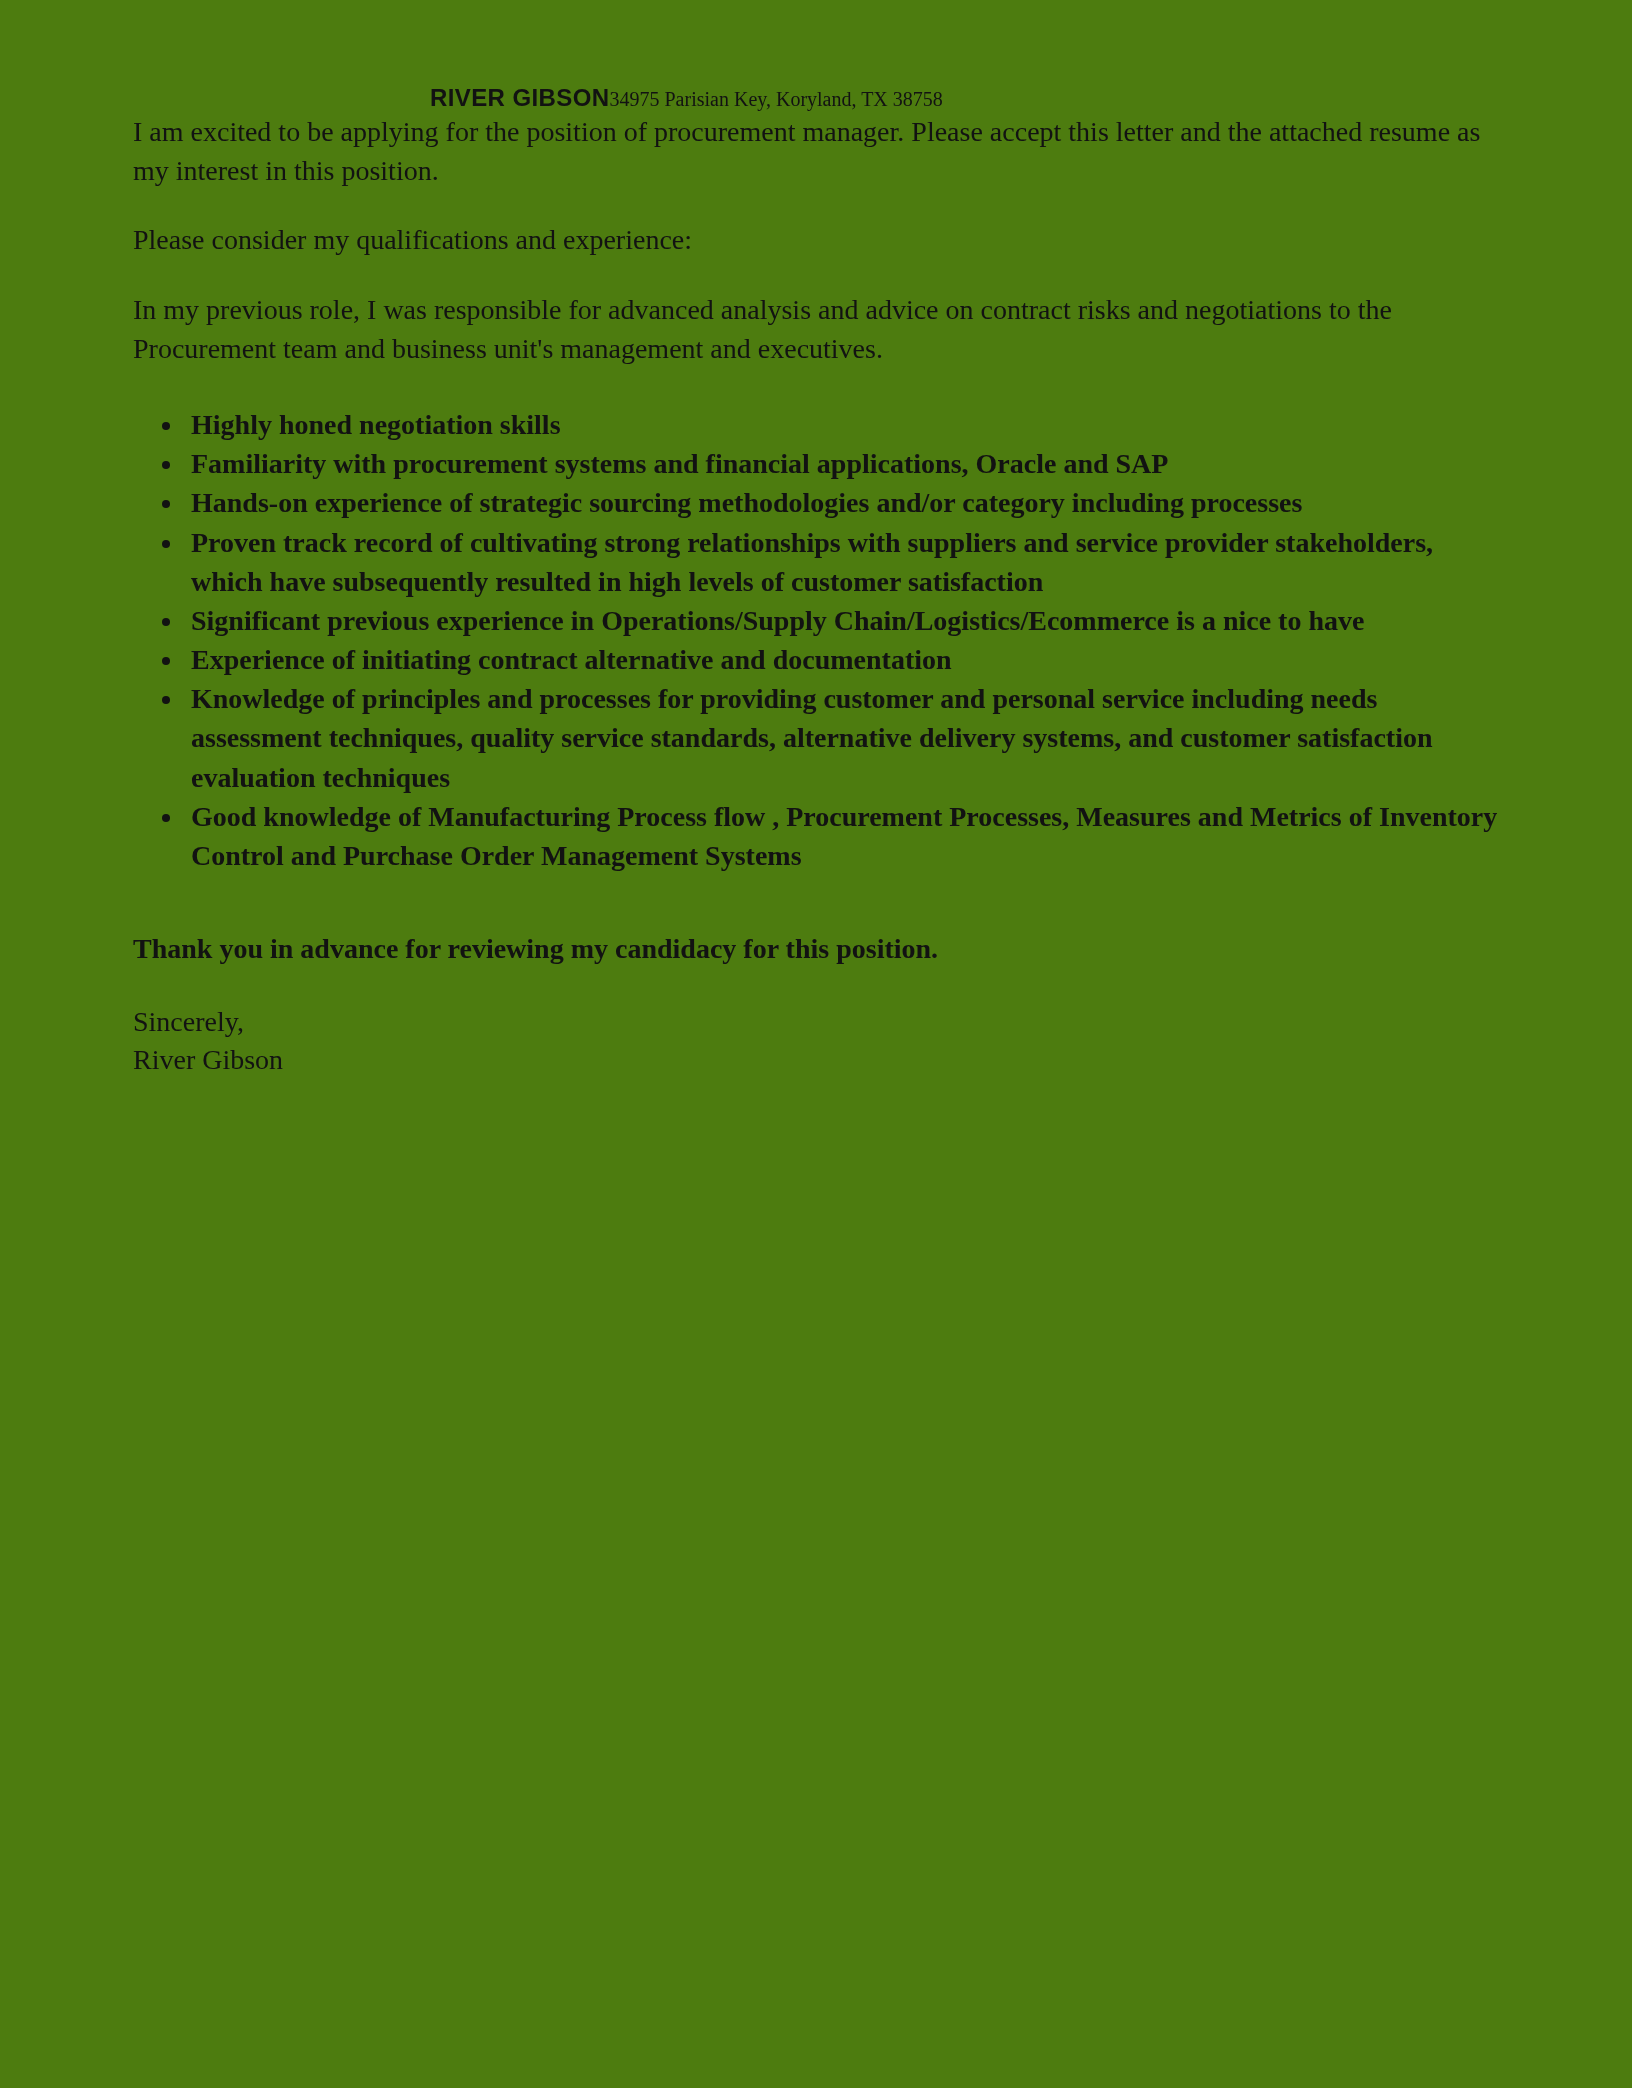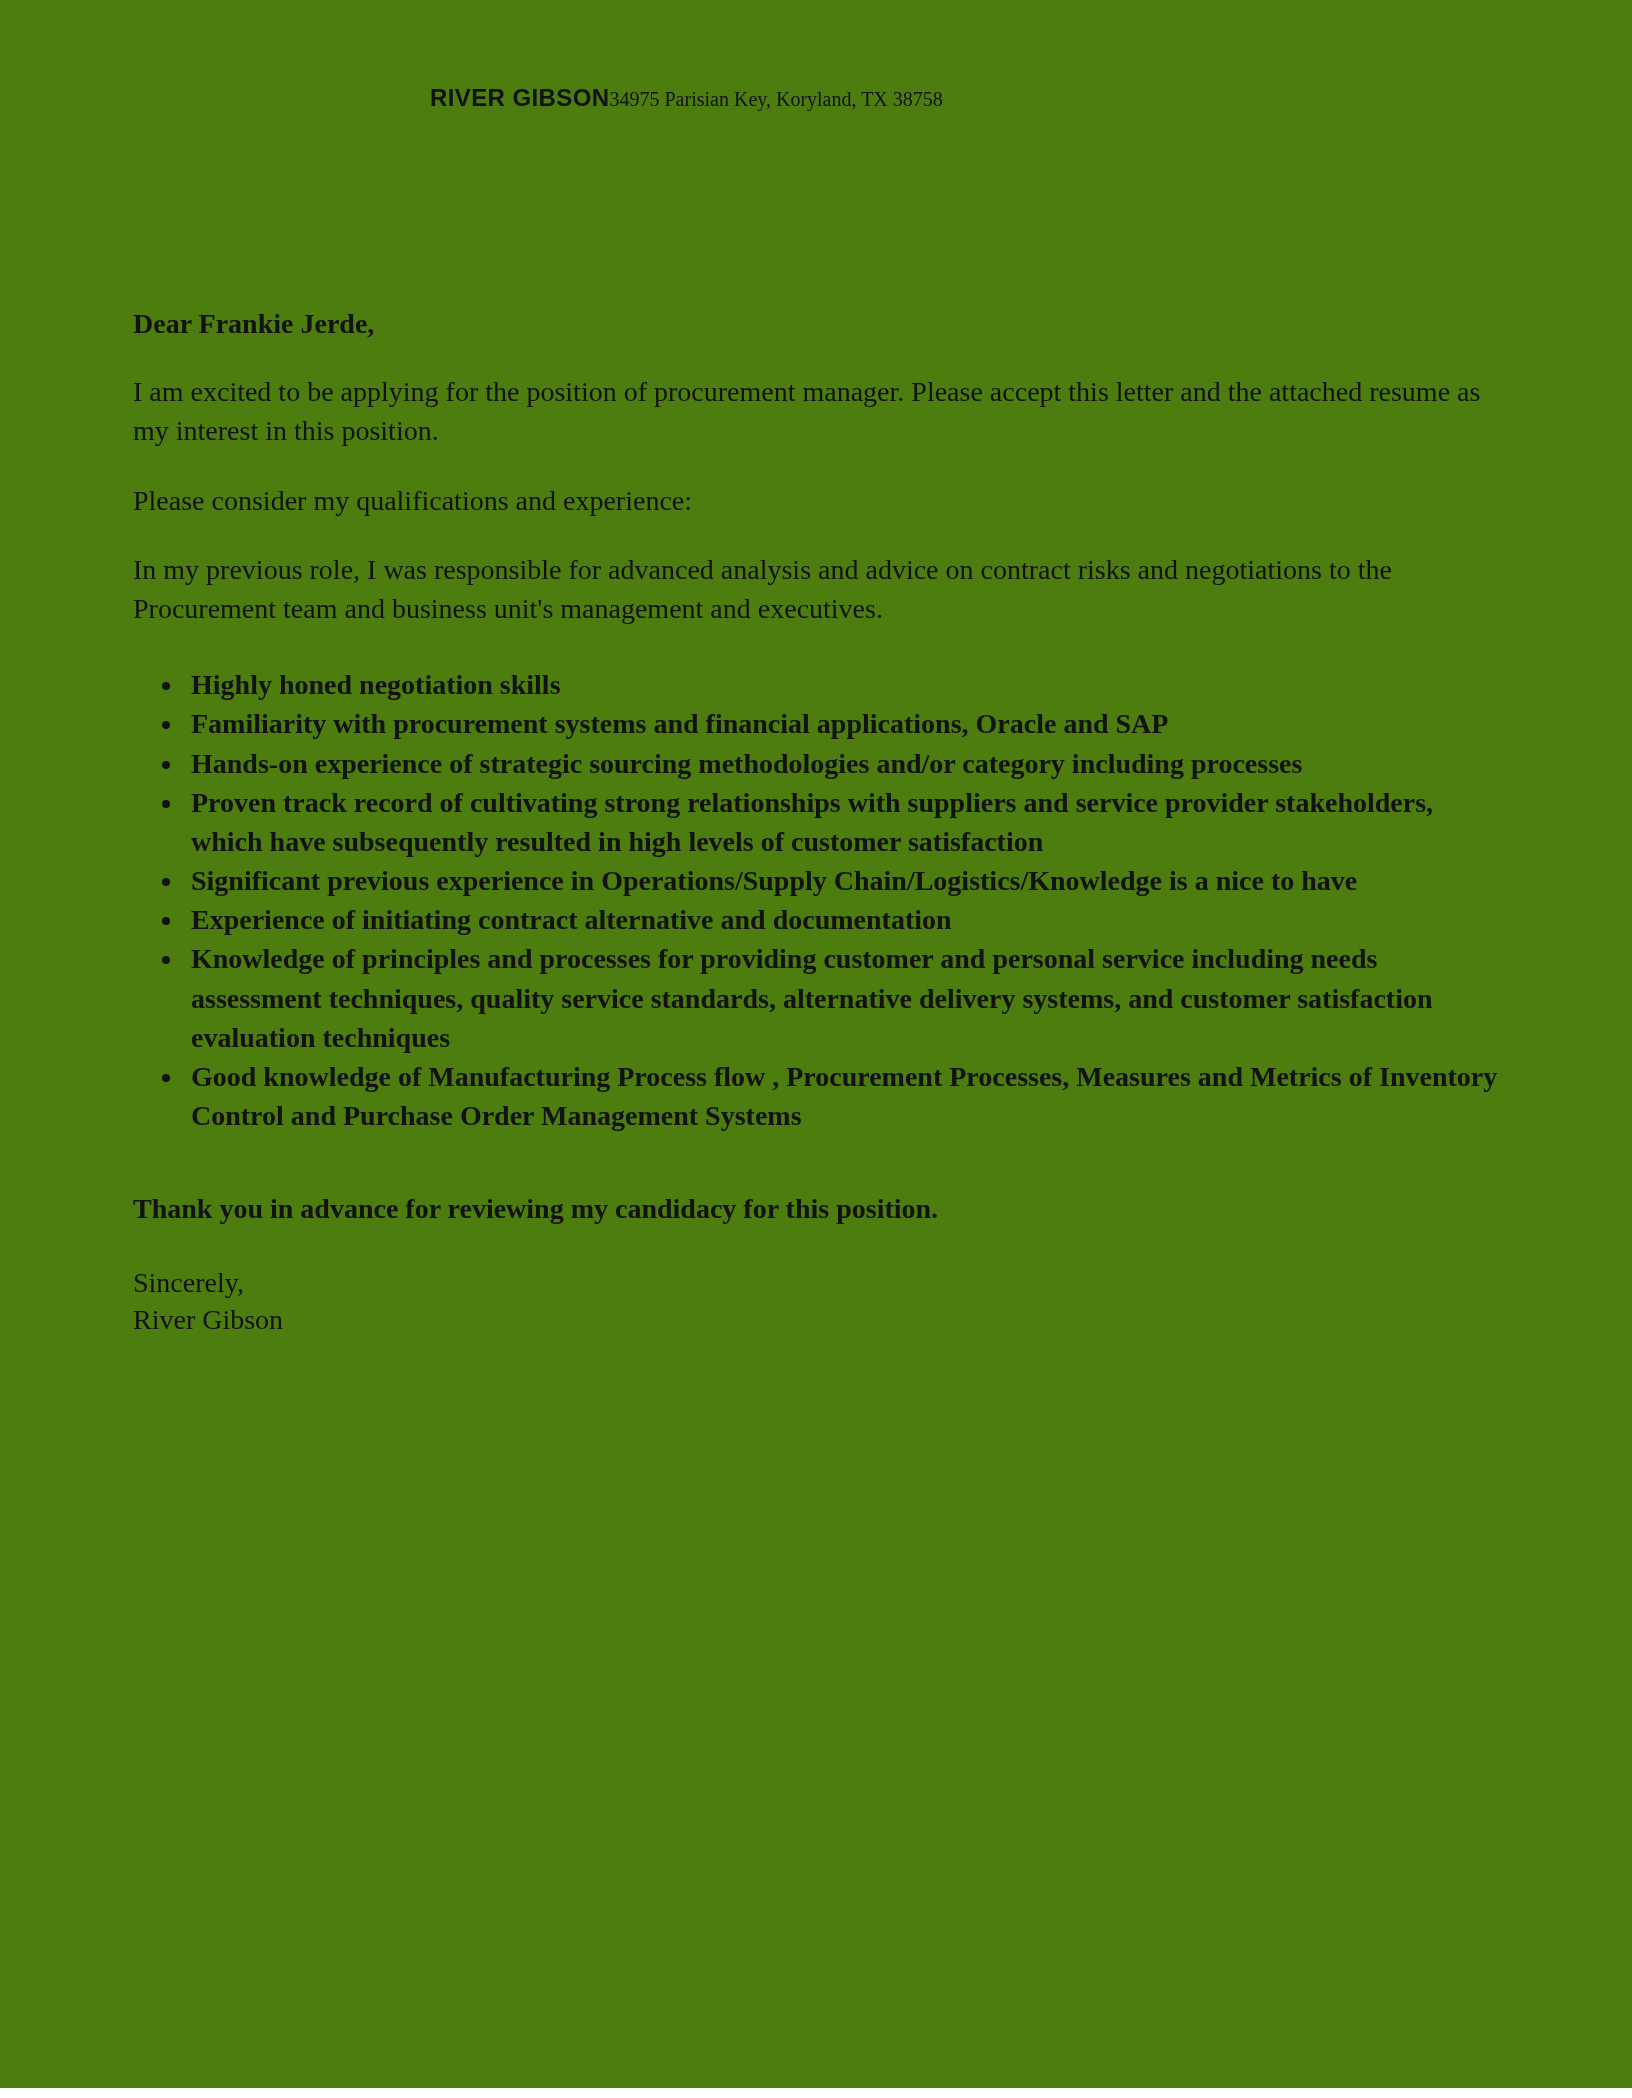--- a/index.html
+++ b/index.html
@@ -96,34 +96,33 @@
 
 <div class="page">
 
   <div class="letter-header">
     <span class="header-name">RIVER GIBSON</span>
     <span class="header-address">34975 Parisian Key, Koryland, TX 38758</span>
   </div>
 
   <div class="letter-body">
 
-    <div class="salutation">Dear Frankie Jerde,</div>
 
     <p class="para">I am excited to be applying for the position of procurement manager. Please accept this letter and the attached resume as my interest in this position.</p>
 
     <p class="para">Please consider my qualifications and experience:</p>
 
     <p class="para">In my previous role, I was responsible for advanced analysis and advice on contract risks and negotiations to the Procurement team and business unit's management and executives.</p>
 
     <ul class="qualifications-list">
       <li>Highly honed negotiation skills</li>
       <li>Familiarity with procurement systems and financial applications, Oracle and SAP</li>
       <li>Hands-on experience of strategic sourcing methodologies and/or category including processes</li>
       <li>Proven track record of cultivating strong relationships with suppliers and service provider stakeholders, which have subsequently resulted in high levels of customer satisfaction</li>
-      <li>Significant previous experience in Operations/Supply Chain/Logistics/Knowledge is a nice to have</li>
+      <li>Significant previous experience in Operations/Supply Chain/Logistics/Ecommerce is a nice to have</li>
       <li>Experience of initiating contract alternative and documentation</li>
       <li>Knowledge of principles and processes for providing customer and personal service including needs assessment techniques, quality service standards, alternative delivery systems, and customer satisfaction evaluation techniques</li>
       <li>Good knowledge of Manufacturing Process flow , Procurement Processes, Measures and Metrics of Inventory Control and Purchase Order Management Systems</li>
     </ul>
 
     <div class="closing-statement">Thank you in advance for reviewing my candidacy for this position.</div>
 
     <div class="signoff-block">
       <div class="signoff-line">Sincerely,</div>
       <div class="signature-line">River Gibson</div>

